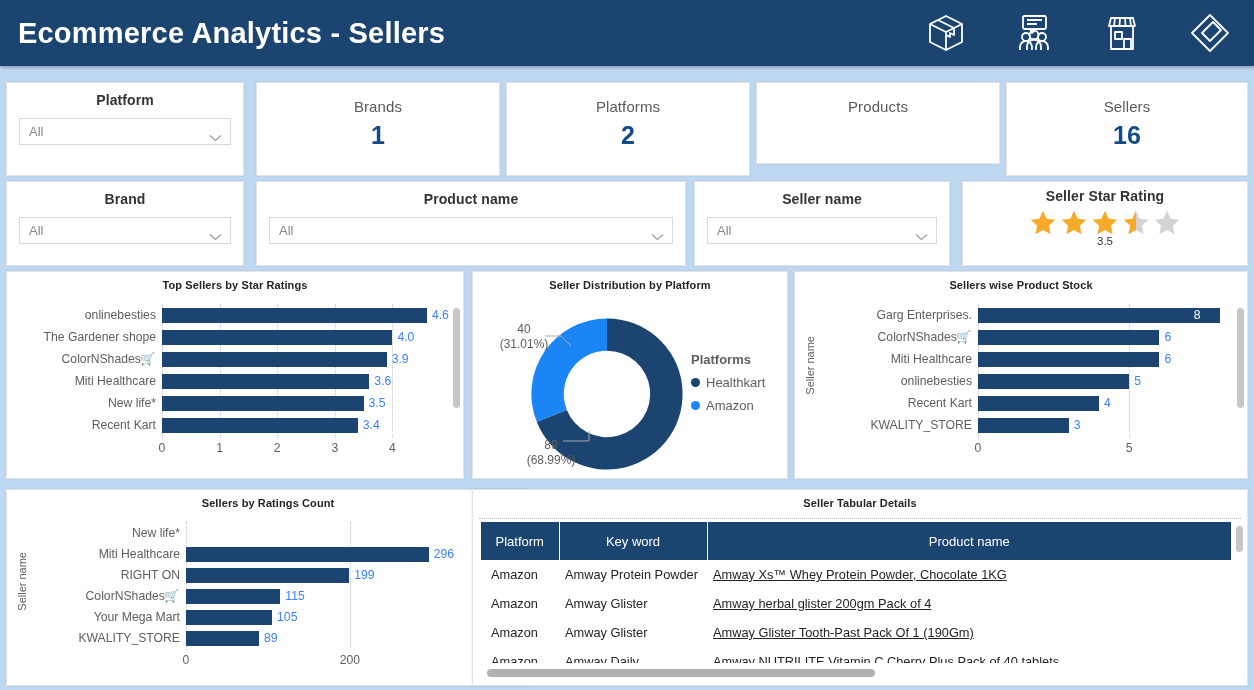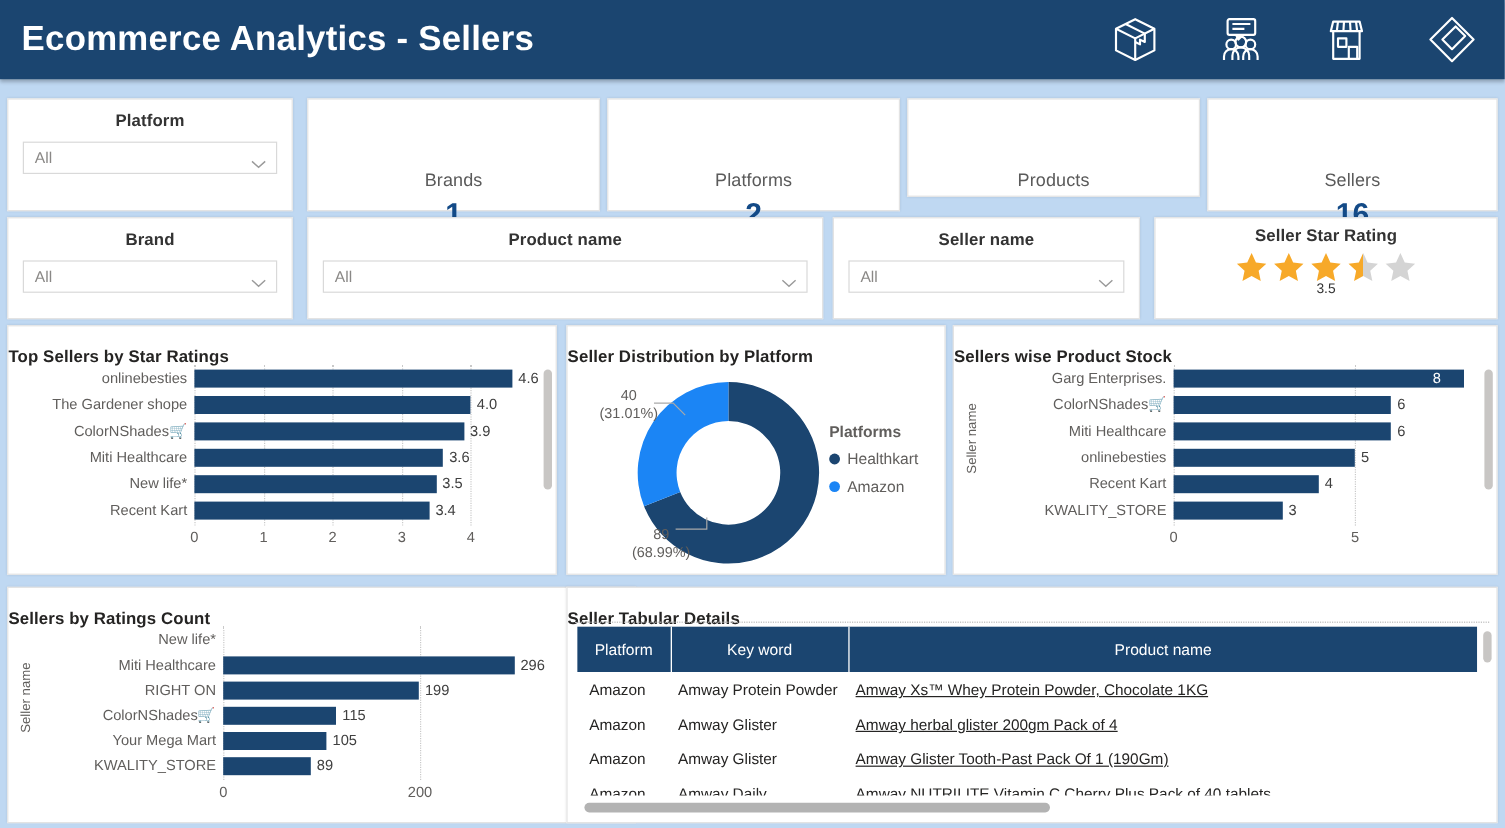--- a/index.html
+++ b/index.html
@@ -27,42 +27,42 @@
   .hicon { width: 44px; height: 44px; display: block; }
   .hicon svg { display: block; width: 44px; height: 44px; }
 
   
   .card {
     position: absolute; background: #ffffff;
     border: 1px solid #e3e3e3;
     box-shadow: 0 0 2px rgba(0,0,0,.10);
   }
   .card-title {
-    text-align: left; color: #252423; font-size: 14px;
-    font-weight: bold; padding-top: 17px; letter-spacing: .1px;
+    text-align: center; color: #252423; font-size: 11px;
+    font-weight: bold; padding-top: 7px; letter-spacing: .1px;
   }
 
   
   .slicer-label {
     text-align: center; font-size: 14px; font-weight: bold;
     color: #333; padding-top: 9px; letter-spacing: .1px;
   }
   .slicer-box {
     margin: 10px 12px 0 12px; height: 27px;
     border: 1px solid #d9d9d9; background: #fff;
     display: flex; align-items: center; justify-content: space-between;
     padding: 0 8px 0 9px;
   }
   .slicer-value { font-size: 13px; color: #8a8886; }
   .chev { width: 13px; height: 8px; display: block; }
 
   
   .kpi-label {
     text-align: center; font-size: 15px; color: #5a5a5a;
-    padding-top: 15px; letter-spacing: .1px; margin-top: 44px;
+    padding-top: 15px; letter-spacing: .1px;
   }
   .kpi-value {
     text-align: center; font-size: 25px; font-weight: bold;
     color: #134a87; padding-top: 6px;
   }
 
   
   .stars { display: flex; justify-content: center; gap: 1px; margin-top: 4px; }
   .star-val { text-align: center; font-size: 11.5px; color: #333; margin-top: -3px; }
 
@@ -70,21 +70,21 @@
   .bc-plot { position: relative; padding-left: 31px; }
   .bc-row { display: flex; align-items: center; height: 22px; }
   .bc-cat {
     font-size: 12.2px; color: #605e5c; text-align: right;
     padding-right: 6px; white-space: nowrap; overflow: hidden;
   }
   .bc-track { position: relative; flex: 1; height: 100%; }
   .bc-bar { height: 15px; margin-top: 3.5px; background: #1b4570; }
   .bc-val {
     position: absolute; top: 50%; transform: translateY(-50%);
-    font-size: 12.2px; color: #404040; white-space: nowrap;
+    font-size: 12.2px; color: #3b82f6; white-space: nowrap;
   }
   .bc-val.inside { color: #ffffff; }
   .bc-axis { position: relative; height: 16px; }
   .bc-tick {
     position: absolute; top: 1px; font-size: 12.2px; color: #605e5c;
     transform: translateX(-50%); white-space: nowrap;
   }
   .gridline { position: absolute; top: 0; bottom: 0; width: 1px;
     border-left: 1px dotted #c9c9c9; }
   .axis-title {

